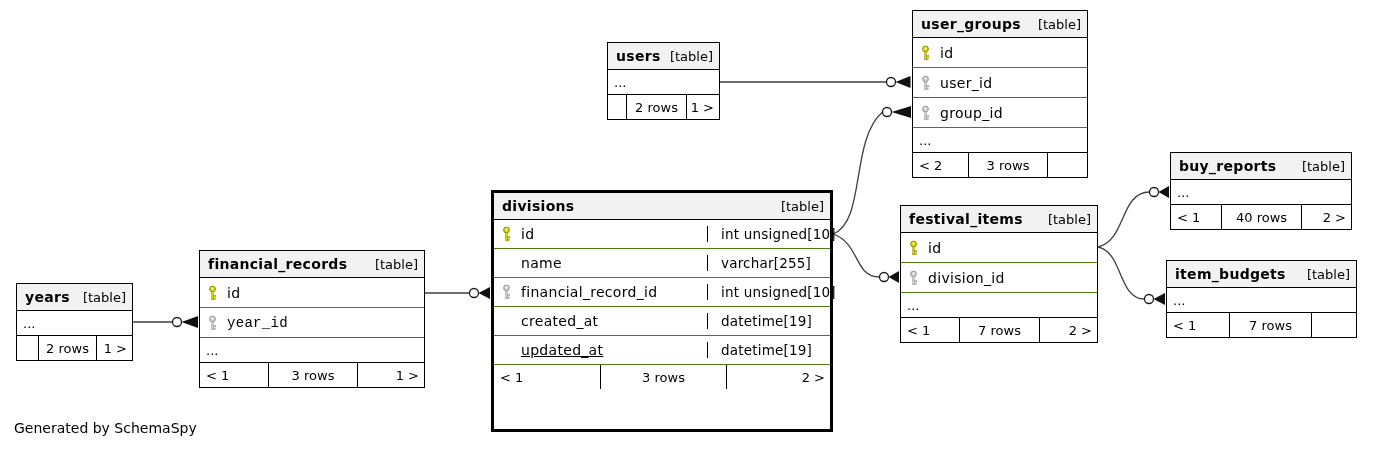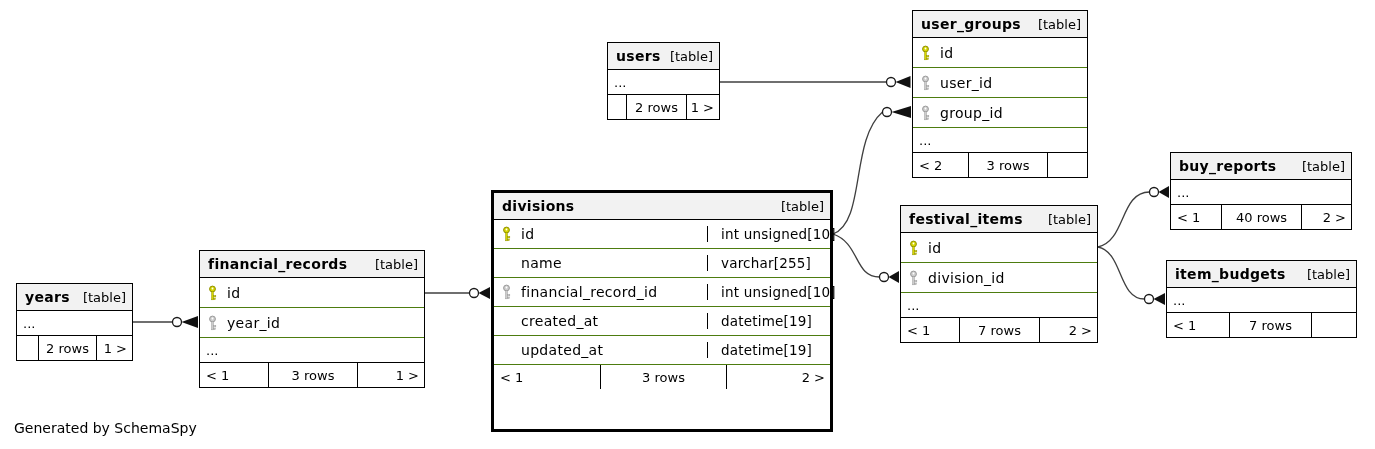--- a/index.html
+++ b/index.html
@@ -236,21 +236,21 @@
           </div>
           <div class="cell-r">int unsigned[10]</div>
         </div>
         <div class="t-row" style="height: 29px;">
           <div class="cell-l fixed" style="width: 213px;">
             <span class="t-lb">created_at</span>
           </div>
           <div class="cell-r">datetime[19]</div>
         </div>
         <div class="t-row" style="height: 29px;">
-          <div class="cell-l fixed" style="width: 213px;">
+          <div class="cell-l fixed" style="width: 213px; text-decoration: underline;">
             <span class="t-lb">updated_at</span>
           </div>
           <div class="cell-r">datetime[19]</div>
         </div>
         <div class="t-ft" style="height: 24px;">
           <div class="ft-c pos-0" style="flex: 0 0 106px;">&lt; 1</div>
           <div class="ft-c pos-1">3 rows</div>
           <div class="ft-c pos-2" style="flex: 0 0 104px;">2 &gt;</div>
         </div>
       </div>
@@ -264,21 +264,21 @@
             <span class="key"><svg viewBox="0 0 11 16" width="11" height="16" xmlns="http://www.w3.org/2000/svg">
                 <circle cx="5.5" cy="4" r="2.9" fill="#d7d700" stroke="#8f8f00" stroke-width="1"></circle>
                 <circle cx="5.5" cy="3.5" r="0.9" fill="#ffffff"></circle>
                 <rect x="4.6" y="6.6" width="1.8" height="8.2" fill="#d7d700" stroke="#8f8f00" stroke-width="0.5"></rect>
                 <rect x="6.4" y="10.6" width="2.4" height="1.4" fill="#d7d700" stroke="#8f8f00" stroke-width="0.5"></rect>
                 <rect x="6.4" y="13.2" width="1.9" height="1.4" fill="#d7d700" stroke="#8f8f00" stroke-width="0.5"></rect>
               </svg></span>
             <span class="t-lb">id</span>
           </div>
         </div>
-        <div class="t-row" style="height: 30px;">
+        <div class="t-row" style="height: 30px; font-family: Liberation Mono, monospace;">
           <div class="cell-l">
             <span class="key"><svg viewBox="0 0 11 16" width="11" height="16" xmlns="http://www.w3.org/2000/svg">
                 <circle cx="5.5" cy="4" r="2.9" fill="#cdcdcd" stroke="#9a9a9a" stroke-width="1"></circle>
                 <circle cx="5.5" cy="3.5" r="0.9" fill="#ffffff"></circle>
                 <rect x="4.6" y="6.6" width="1.8" height="8.2" fill="#cdcdcd" stroke="#9a9a9a" stroke-width="0.5"></rect>
                 <rect x="6.4" y="10.6" width="2.4" height="1.4" fill="#cdcdcd" stroke="#9a9a9a" stroke-width="0.5"></rect>
                 <rect x="6.4" y="13.2" width="1.9" height="1.4" fill="#cdcdcd" stroke="#9a9a9a" stroke-width="0.5"></rect>
               </svg></span>
             <span class="t-lb">year_id</span>
           </div>

